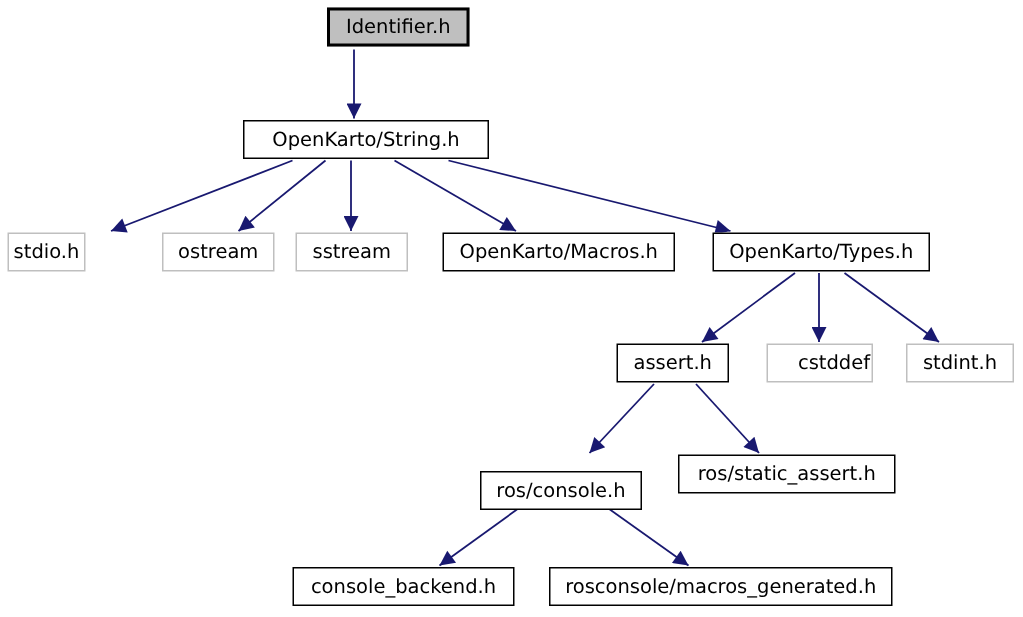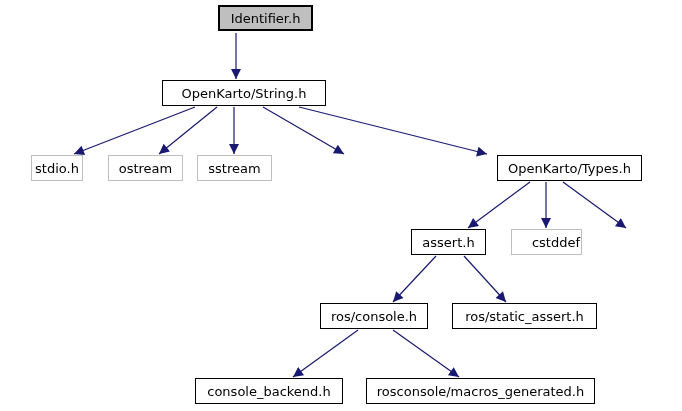--- a/index.html
+++ b/index.html
@@ -68,35 +68,37 @@
     <line class="edge" x1="436" y1="256" x2="393" y2="302" marker-end="url(#arrowhead)"></line>
     <line class="edge" x1="464" y1="256" x2="506" y2="302" marker-end="url(#arrowhead)"></line>
     <line class="edge" x1="358" y1="330" x2="293" y2="377" marker-end="url(#arrowhead)"></line>
     <line class="edge" x1="393" y1="330" x2="459" y2="377" marker-end="url(#arrowhead)"></line>
   </svg>
 
   <div class="node root" style="left:190px; top:5px; width:95px;margin-left:28px;">Identifier.h</div>
 
   <div class="node internal" style="left:162px; top:80px; width:164px;">OpenKarto/String.h</div>
 
-  <div class="node external" style="left:5px; top:155px; width:52px;margin-left:26px;">stdio.h</div>
+  <div class="node external" style="left:5px; top:155px; width:52px;">stdio.h</div>
 
   <div class="node external" style="left:96px; top:155px; width:75px;margin-left:12px;">ostream</div>
 
   <div class="node external" style="left:197px; top:155px; width:75px;">sstream</div>
 
+  <div class="node internal" style="left:295px; top:155px; width:155px;">OpenKarto/Macros.h</div>
 
-  <div class="node internal" style="left:497px; top:155px; width:145px;">OpenKarto/Types.h</div>
+  <div class="node internal" style="left:475px; top:155px; width:145px;">OpenKarto/Types.h</div>
 
   <div class="node internal" style="left:411px; top:229px; width:75px;">assert.h</div>
 
   <div class="node external" style="left:511px; top:229px; width:71px;padding-left:19px;">cstddef</div>
 
+  <div class="node external" style="left:604px; top:229px; width:72px;">stdint.h</div>
 
-  <div class="node internal" style="left:320px; top:303px; width:108px;">ros/console.h</div>
+  <div class="node internal" style="left:320px; top:314px; width:108px;">ros/console.h</div>
 
   <div class="node internal" style="left:452px; top:303px; width:145px;">ros/static_assert.h</div>
 
   <div class="node internal" style="left:195px; top:378px; width:148px;">console_backend.h</div>
 
   <div class="node internal" style="left:366px; top:378px; width:229px;">rosconsole/macros_generated.h</div>
 
 </div>
 
 </body></html>

